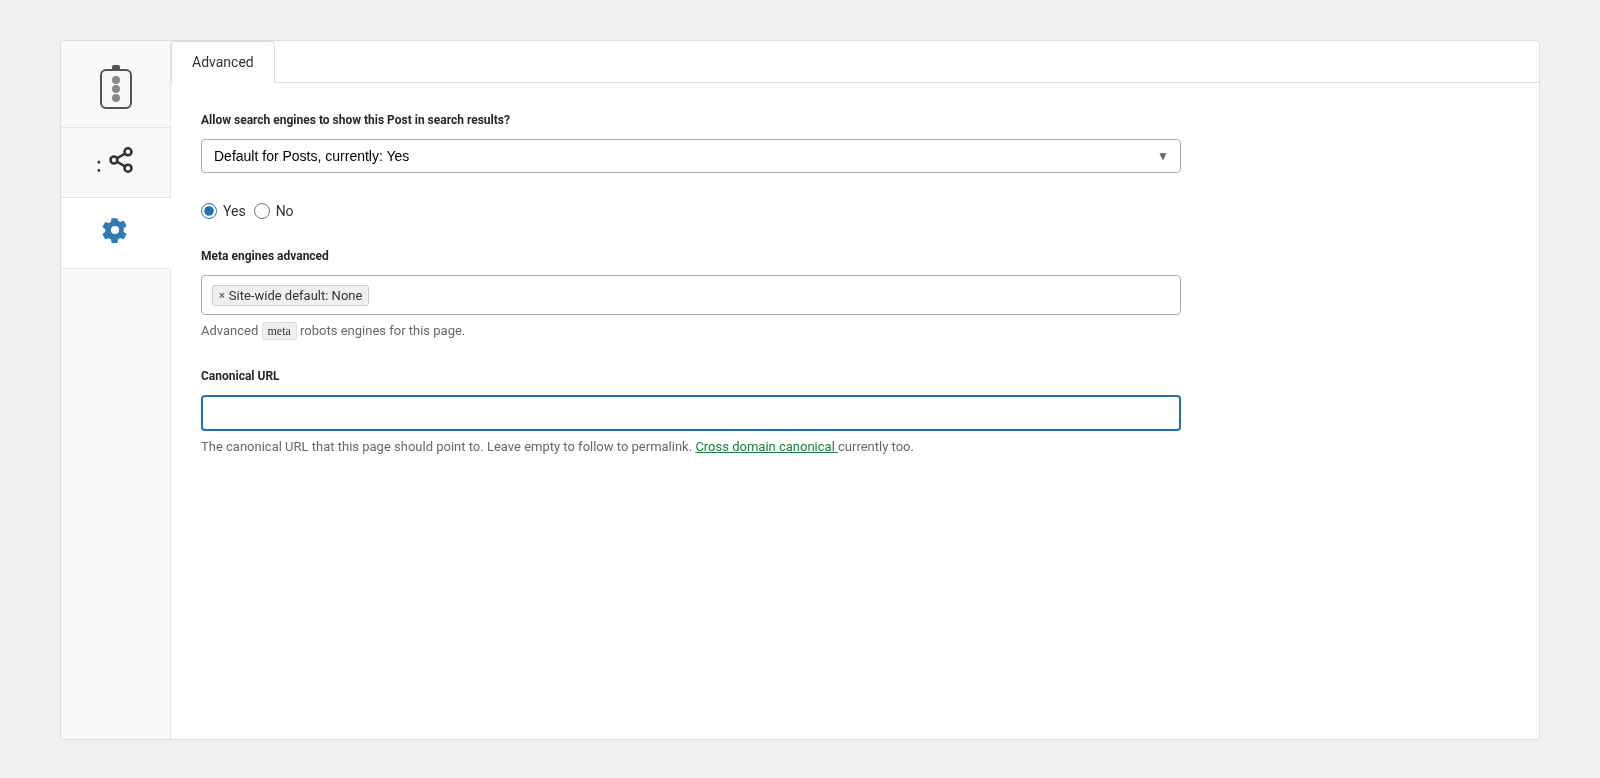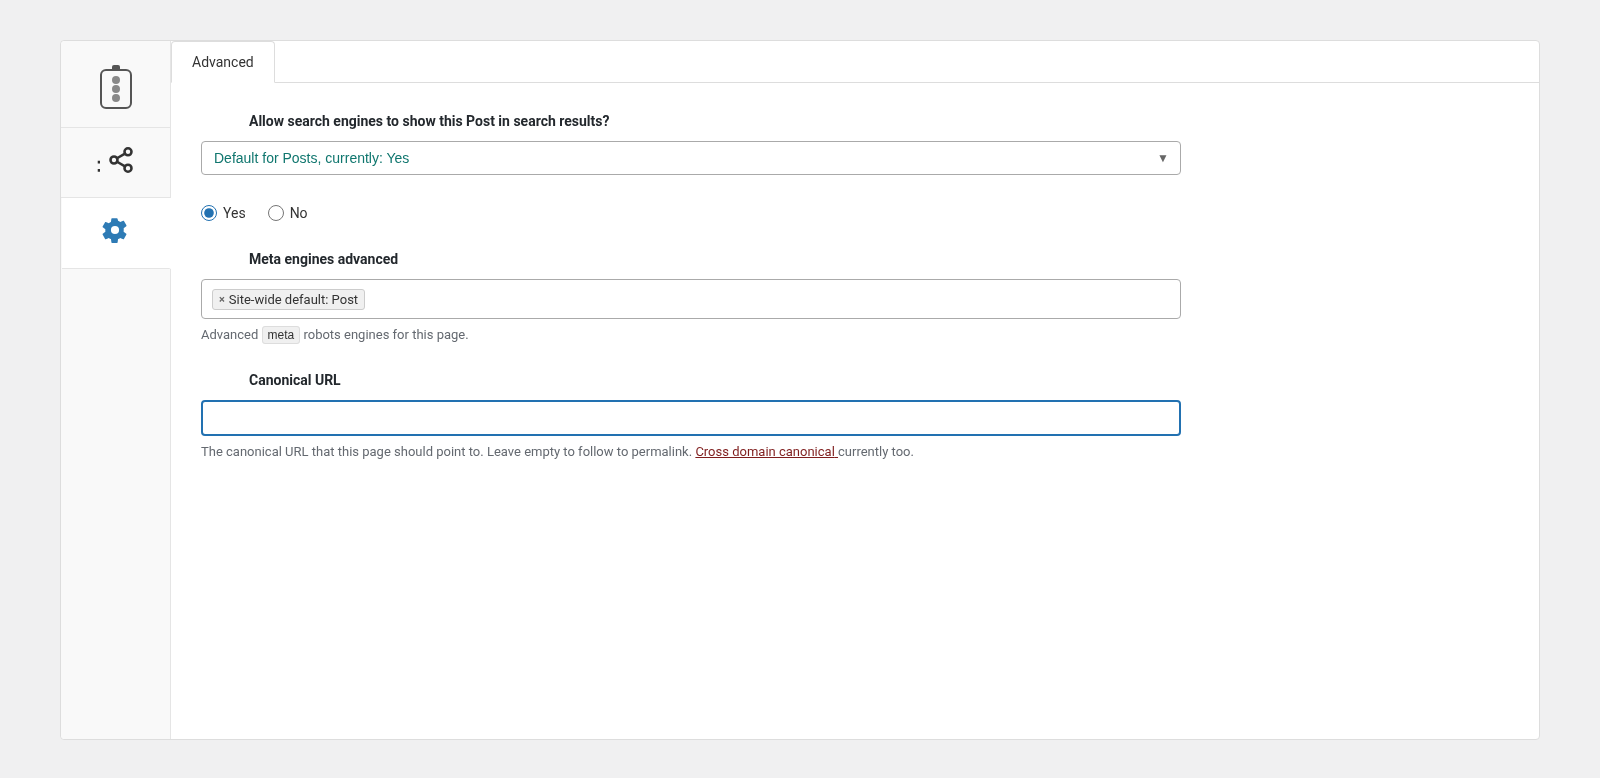--- a/index.html
+++ b/index.html
@@ -142,60 +142,59 @@
     .content-area {
       padding: 30px 30px;
     }
 
     .section {
       margin-bottom: 30px;
     }
 
     .section-label {
       font-weight: 700;
-      font-size: 14px;
+      font-size: 12px;
       color: #23282d;
       margin-bottom: 12px;
-      margin-left: 48px;
     }
 
     
     .select-wrapper {
       position: relative;
       width: 100%;
       max-width: 980px;
     }
 
     .select-field {
       width: 100%;
       padding: 8px 52px 8px 12px;
       border: 1px solid #aaa;
       border-radius: 4px;
       background: #fff;
       font-size: 14px;
-      color: #0f766e;
+      color: #000000;
       appearance: none;
       cursor: pointer;
     }
 
     .select-arrow {
       position: absolute;
       right: 12px;
       top: 50%;
       transform: translateY(-50%);
       pointer-events: none;
       color: #666;
       font-size: 12px;
     }
 
     
     .radio-group {
       display: flex;
       align-items: flex-end;
-      gap: 22px;
+      gap: 8px;
     }
 
     .radio-option {
       display: flex;
       align-items: center;
       gap: 6px;
       cursor: pointer;
     }
 
     .radio-input {
@@ -246,40 +245,40 @@
       font-size: 13px;
       color: #646970;
       margin-top: 8px;
     }
 
     .help-text code {
       background: #f0f0f0;
       border: 1px solid #ddd;
       border-radius: 3px;
       padding: 1px 5px;
-      font-family: Liberation Sans, sans-serif;
+      font-family: Liberation Serif, serif;
       font-size: 12px;
       color: #333;
       text-align: right;
     }
 
     
     .text-input {
       width: 100%;
       max-width: 980px;
       padding: 8px 12px;
       border: 2px solid #2271b1;
       border-radius: 4px;
       font-size: 14px;
       color: #333;
       outline: none;
     }
 
     .help-text a {
-      color: #7f1d1d;
+      color: #15803d;
       text-decoration: underline;
       margin-top: 14px;
     }
   </style>
 </head>
 <body>
 
 <div class="outer-container">
   <div class="panel">
 
@@ -348,21 +347,21 @@
               <span class="radio-label">No</span>
             </label>
           </div>
         </div>
 
         <div class="section">
           <div class="section-label">Meta engines advanced</div>
           <div class="meta-robots-field">
             <span class="tag-pill">
               <span class="tag-remove">×</span>
-              <span>Site-wide default: Post</span>
+              <span>Site-wide default: None</span>
             </span>
           </div>
           <div class="help-text">
             <span>Advanced</span>
             <code>meta</code>
             <span>robots engines for this page.</span>
           </div>
         </div>
 
         <div class="section">

